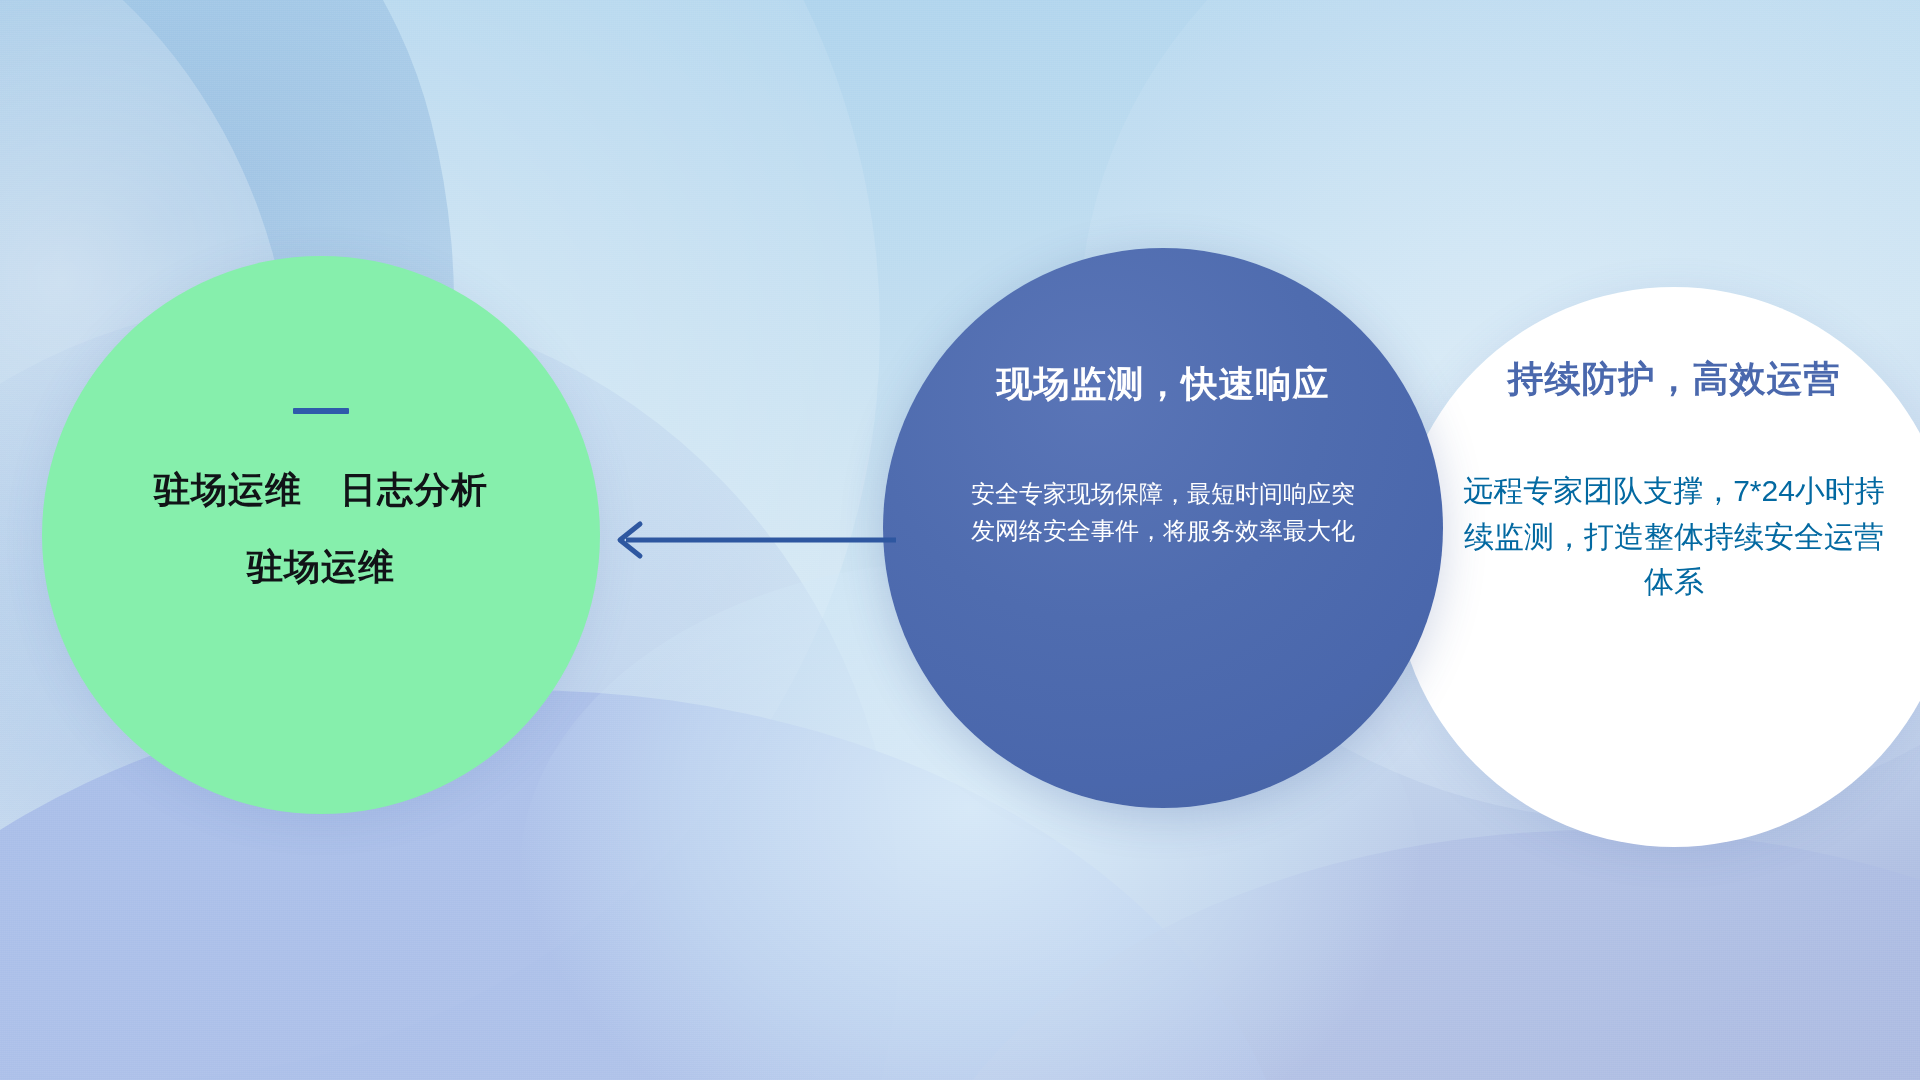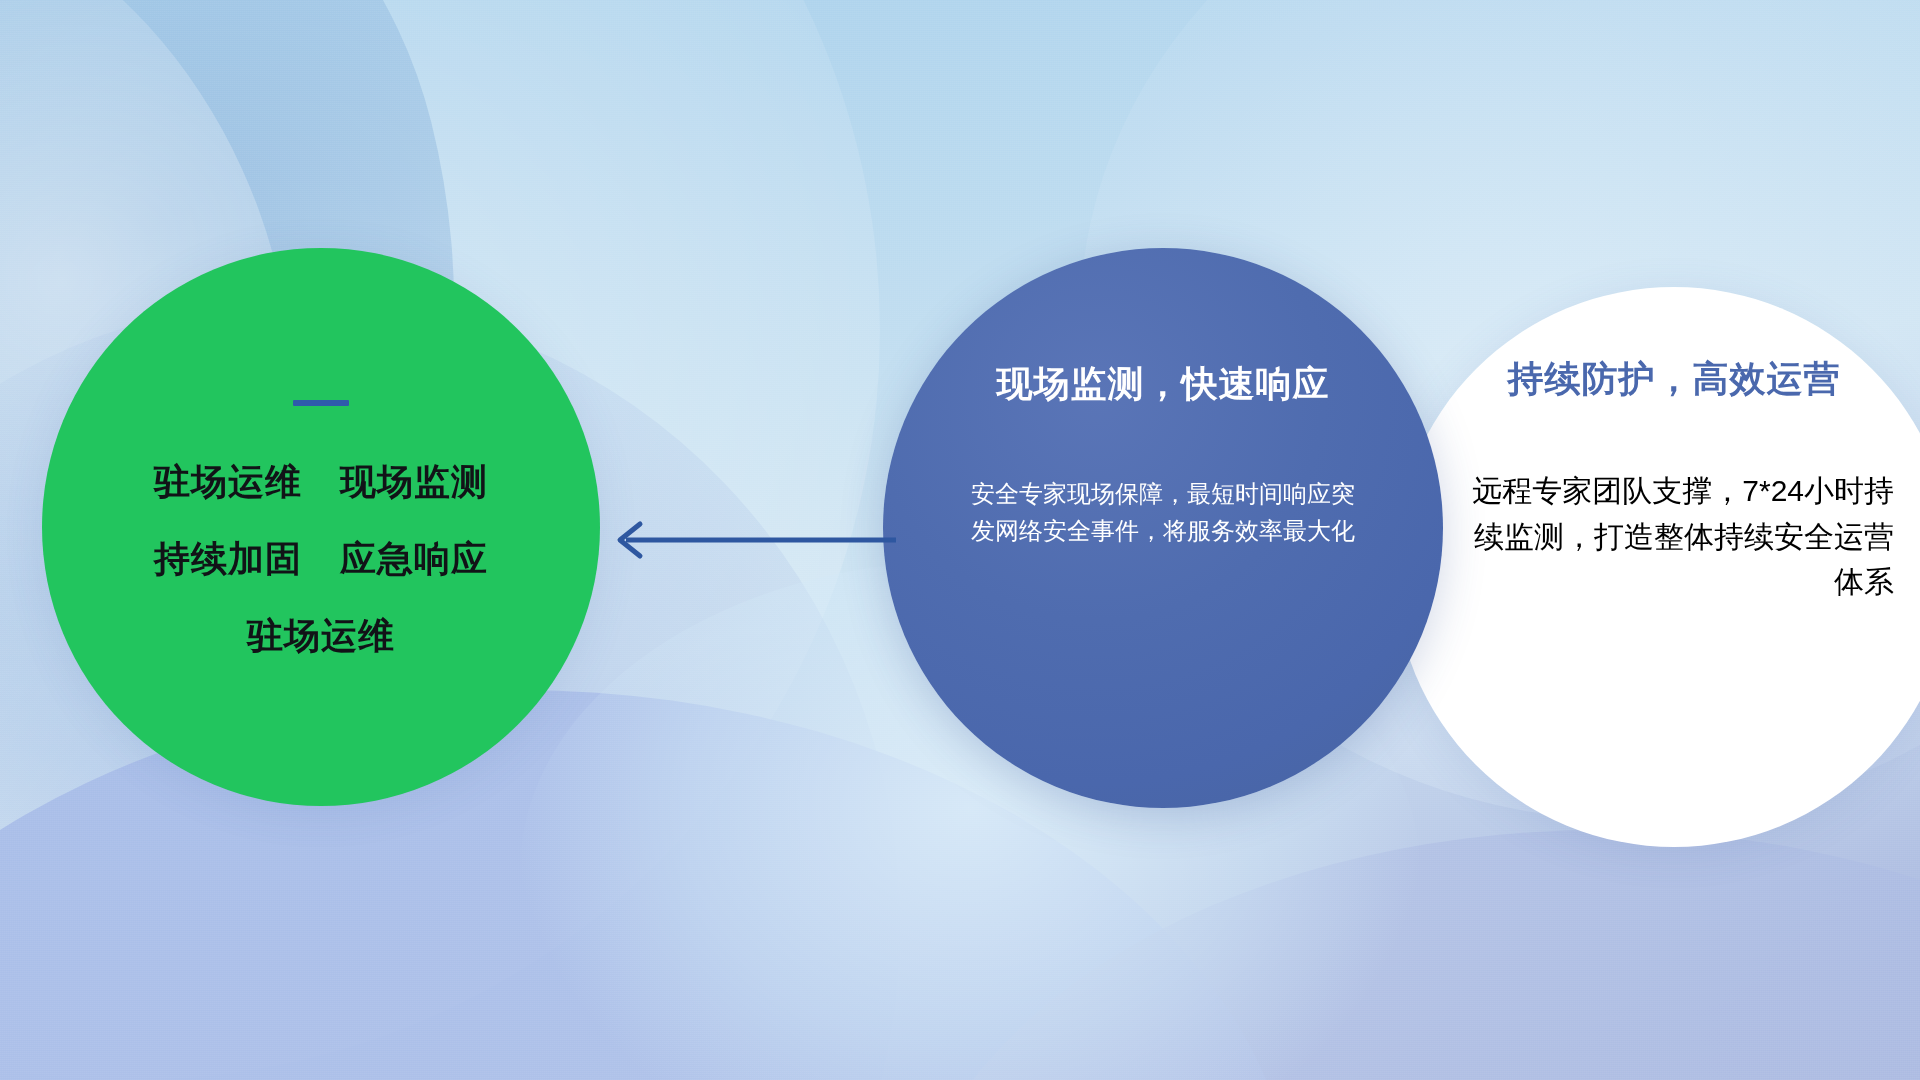--- a/index.html
+++ b/index.html
@@ -97,23 +97,23 @@
   .circle {
     position:absolute;
     border-radius:50%;
     display:flex;
     flex-direction:column;
     align-items:center;
   }
 
   
   #circle-left {
-    left:42px; top:248px;
+    left:42px; top:256px;
     width:558px; height:558px;
-    background:#22c55e;
+    background:#86efac;
     box-shadow:0 6px 40px rgba(70,110,170,0.12);
     justify-content:flex-start;
     z-index:3;
     text-align:center;
   }
   #circle-left .dash {
     width:56px; height:6px;
     background:#2f5bab;
     border-radius:1px;
     margin-top:152px;
@@ -152,22 +152,22 @@
     font-weight:bold;
     color:#4a68ad;
     letter-spacing:1px;
     white-space:nowrap;
   }
   #circle-right .c-body {
     margin-top:64px;
     width:440px;
     font-size:30px;
     line-height:1.52;
-    color:#000000;
-    text-align:right;
+    color:#0369a1;
+    text-align:center;
   }
 
   
   #circle-mid {
     left:883px; top:248px;
     width:560px; height:560px;
     background:radial-gradient(circle at 38% 26%, #5a75b7 0%, #4f6caf 42%, #4a67ac 72%, #47639f 100%);
     box-shadow:0 8px 44px rgba(45,75,140,0.22);
     z-index:5;
   }
@@ -212,25 +212,21 @@
   <div class="bg-grain"></div>
 </div>
 
 <div id="stage">
 
   <div class="circle" id="circle-left">
     <div class="dash"></div>
     <div class="tags">
       <div class="tag-row">
         <span>驻场运维</span>
-        <span>现场监测</span>
-      </div>
-      <div class="tag-row">
-        <span>持续加固</span>
-        <span>应急响应</span>
+        <span>日志分析</span>
       </div>
       <div class="tag-row single">
         <span>驻场运维</span>
       </div>
     </div>
   </div>
 
   <div class="circle" id="circle-right">
     <div class="c-title">持续防护，高效运营</div>
     <div class="c-body">远程专家团队支撑，7*24小时持续监测，打造整体持续安全运营体系</div>

